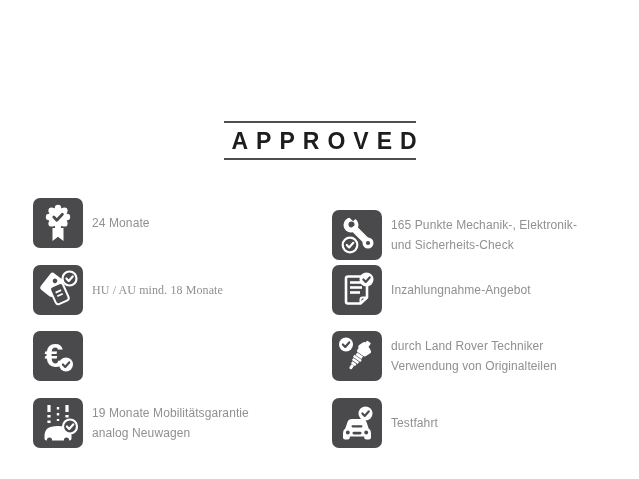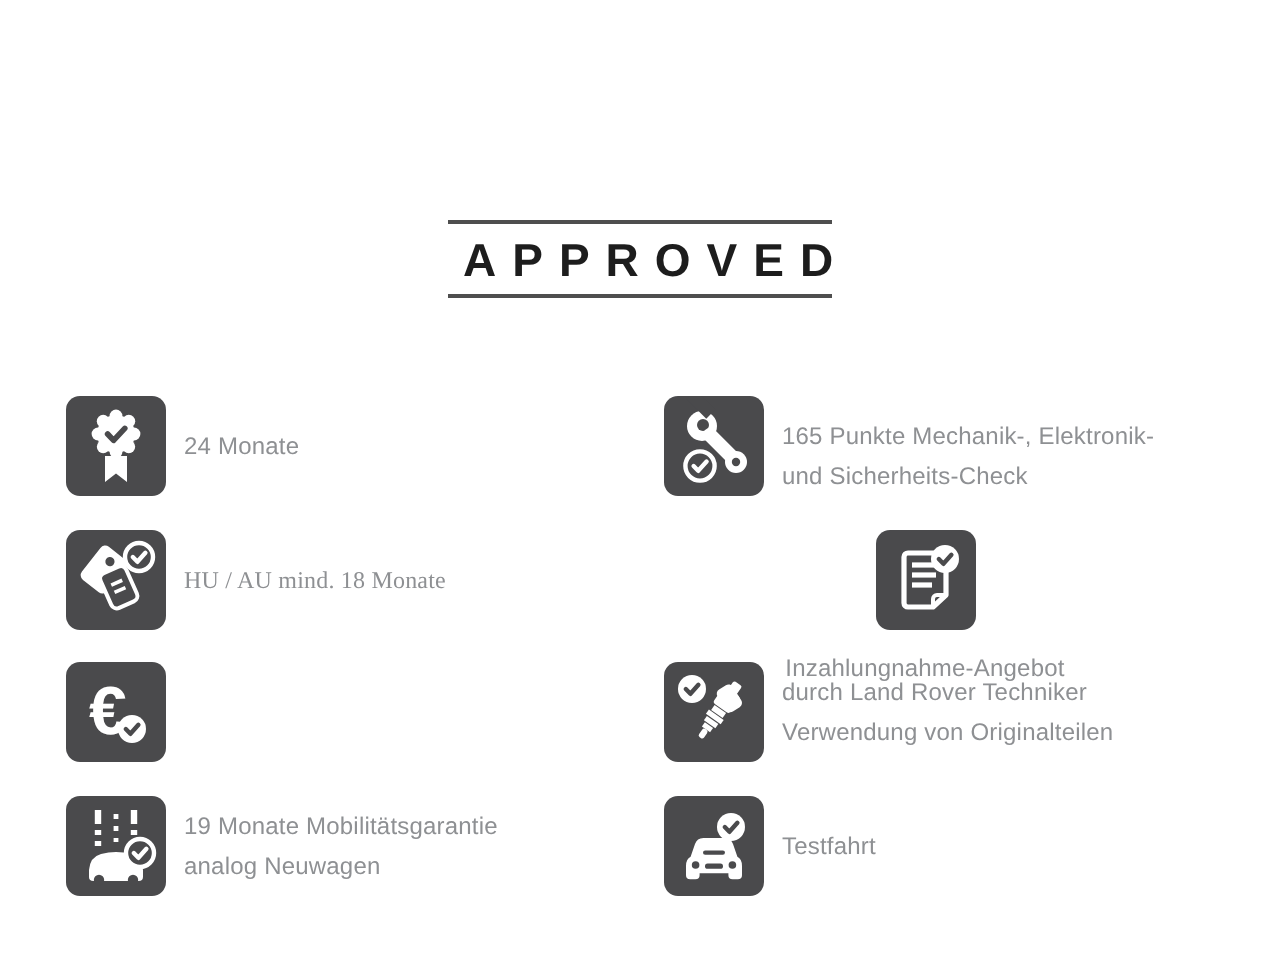--- a/index.html
+++ b/index.html
@@ -1,21 +1,21 @@
 <!DOCTYPE html>
 <html><head>
 <meta charset="utf-8">
 <style>
   html,body{margin:0;padding:0;background:#ffffff;}
   #canvas{
     position:relative;width:639px;height:479px;background:#ffffff;
     font-family:"Liberation Sans","DejaVu Sans",sans-serif;overflow:hidden;
   }
   
-  .logo{position:absolute;top:110px;left:50%;transform:translateX(-50%);width:192px;text-align:right;}
+  .logo{position:absolute;top:121px;left:50%;transform:translateX(-50%);width:192px;text-align:right;}
   .logo .rule{height:2px;background:#4e4e4e;}
   .logo .word{
     display:block;margin:5px 0 4px 0;line-height:26px;
     font-size:23px;font-weight:700;color:#1d1d1d;
     letter-spacing:8px;padding-left:8px;white-space:nowrap;
   }
   
   .benefit{position:absolute;display:flex;align-items:center;gap:9px;width:285px;}
   .tile{
     width:50px;height:50px;flex:none;border-radius:7px;background:#4a4a4c;
@@ -52,21 +52,21 @@
           <path d="M19.5 30 h11 v13 l-5.5 -4.2 l-5.5 4.2 z"></path>
         </g>
         <path d="M20.8 19 l3 3.2 l5.6 -6" stroke="#4a4a4c" stroke-width="2.8" fill="none" stroke-linecap="round" stroke-linejoin="round"></path>
       </svg>
     </div>
     <div class="lines">
       <span>24 Monate</span>
     </div>
   </div>
 
-  <div class="benefit" style="left:332px;top:198px;align-items:flex-end;">
+  <div class="benefit" style="left:332px;top:210px;">
     <div class="tile">
       <svg width="50" height="50" viewBox="0 0 50 50">
         <circle cx="19" cy="15" r="7.5" fill="#ffffff"></circle>
         <rect x="16" y="-3" width="6.5" height="14" fill="#4a4a4c" transform="rotate(-45 19 5)"></rect>
         <circle cx="19.5" cy="14.5" r="3" fill="#4a4a4c"></circle>
         <line x1="23" y1="19.5" x2="35" y2="31.5" stroke="#ffffff" stroke-width="7" stroke-linecap="round"></line>
         <circle cx="36" cy="33" r="5.5" fill="#ffffff"></circle>
         <circle cx="36" cy="33" r="2.1" fill="#4a4a4c"></circle>
         <circle cx="18" cy="35" r="7.3" fill="#4a4a4c" stroke="#ffffff" stroke-width="2.2"></circle>
         <path d="M14.8 35 l2.3 2.4 l4.2 -4.6" stroke="#ffffff" stroke-width="2.2" fill="none" stroke-linecap="round" stroke-linejoin="round"></path>
@@ -92,21 +92,21 @@
         </g>
         <circle cx="36.5" cy="13.5" r="7" fill="#4a4a4c" stroke="#ffffff" stroke-width="2.2"></circle>
         <path d="M33.4 13.5 l2.3 2.4 l4 -4.5" stroke="#ffffff" stroke-width="2.2" fill="none" stroke-linecap="round" stroke-linejoin="round"></path>
       </svg>
     </div>
     <div class="lines">
       <span>HU / AU mind. 18 Monate</span>
     </div>
   </div>
 
-  <div class="benefit" style="left:320px;top:265px;flex-direction:column;">
+  <div class="benefit" style="left:332px;top:265px;">
     <div class="tile">
       <svg width="50" height="50" viewBox="0 0 50 50">
         <path d="M33 11.5 h-17 a2 2 0 0 0 -2 2 v23 a2 2 0 0 0 2 2 h12.5 l6.5 -6 v-19 a2 2 0 0 0 -2 -2 z" fill="none" stroke="#ffffff" stroke-width="2.6" stroke-linejoin="round"></path>
         <path d="M28.5 38.5 v-4 a2 2 0 0 1 2 -2 h5" fill="none" stroke="#ffffff" stroke-width="2" stroke-linejoin="round"></path>
         <line x1="18" y1="17.5" x2="30" y2="17.5" stroke="#ffffff" stroke-width="2.6"></line>
         <line x1="18" y1="22.5" x2="30" y2="22.5" stroke="#ffffff" stroke-width="2.6"></line>
         <line x1="18" y1="27.5" x2="28" y2="27.5" stroke="#ffffff" stroke-width="2.6"></line>
         <circle cx="34.5" cy="14.5" r="7" fill="#ffffff"></circle>
         <path d="M31.4 14.5 l2.3 2.4 l4 -4.5" stroke="#4a4a4c" stroke-width="2.2" fill="none" stroke-linecap="round" stroke-linejoin="round"></path>
       </svg>

